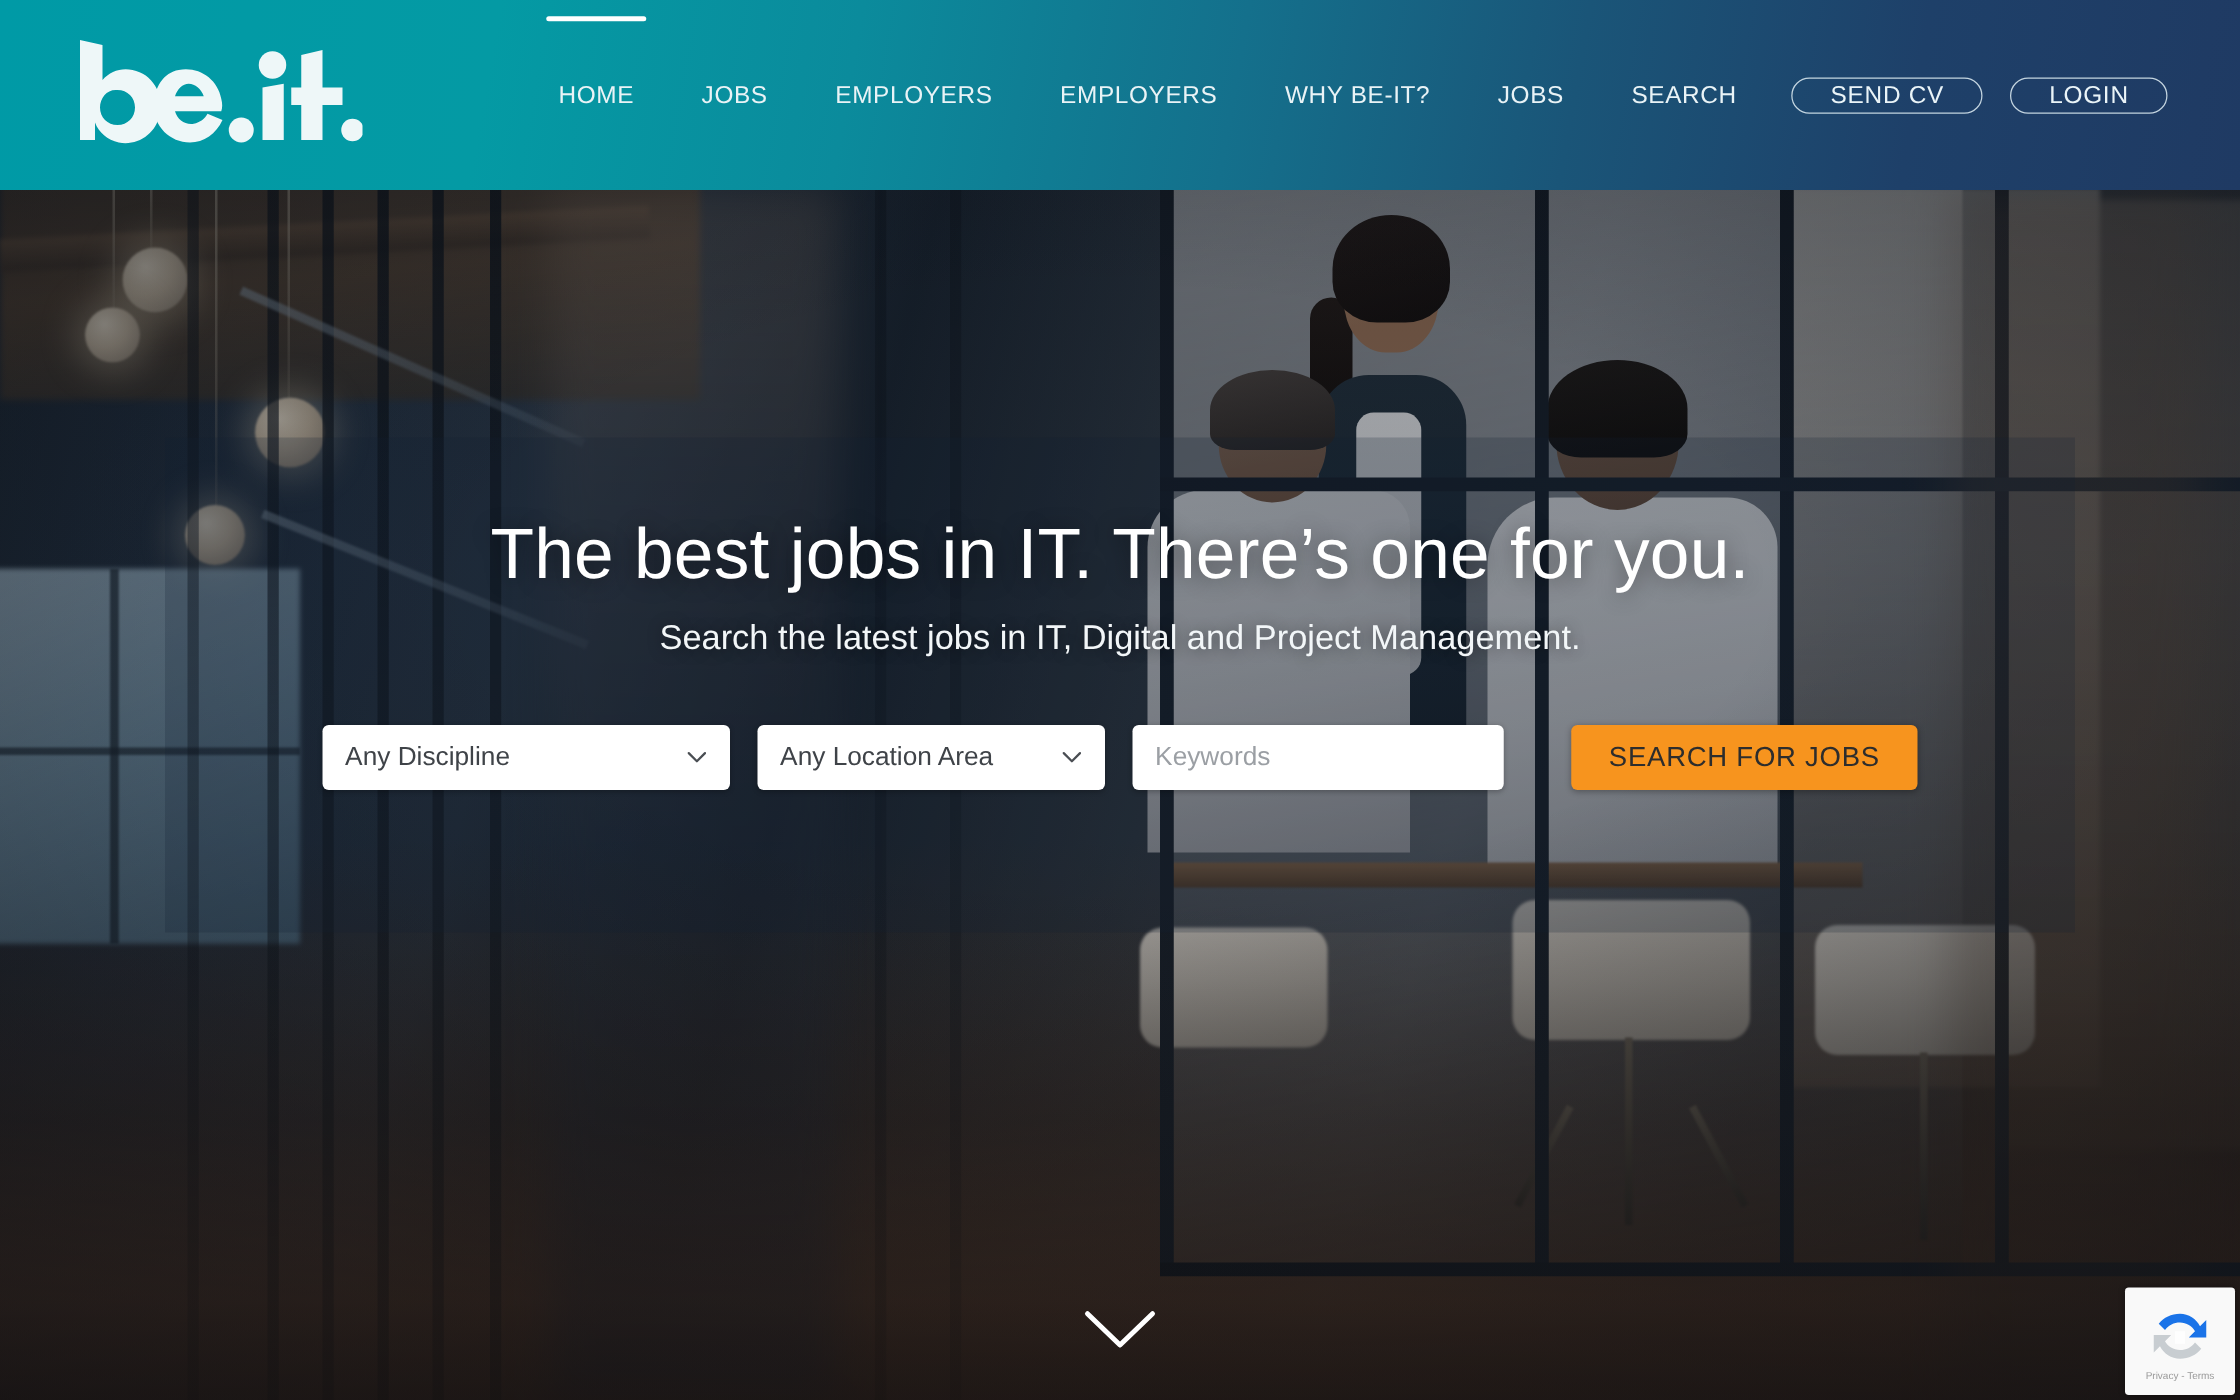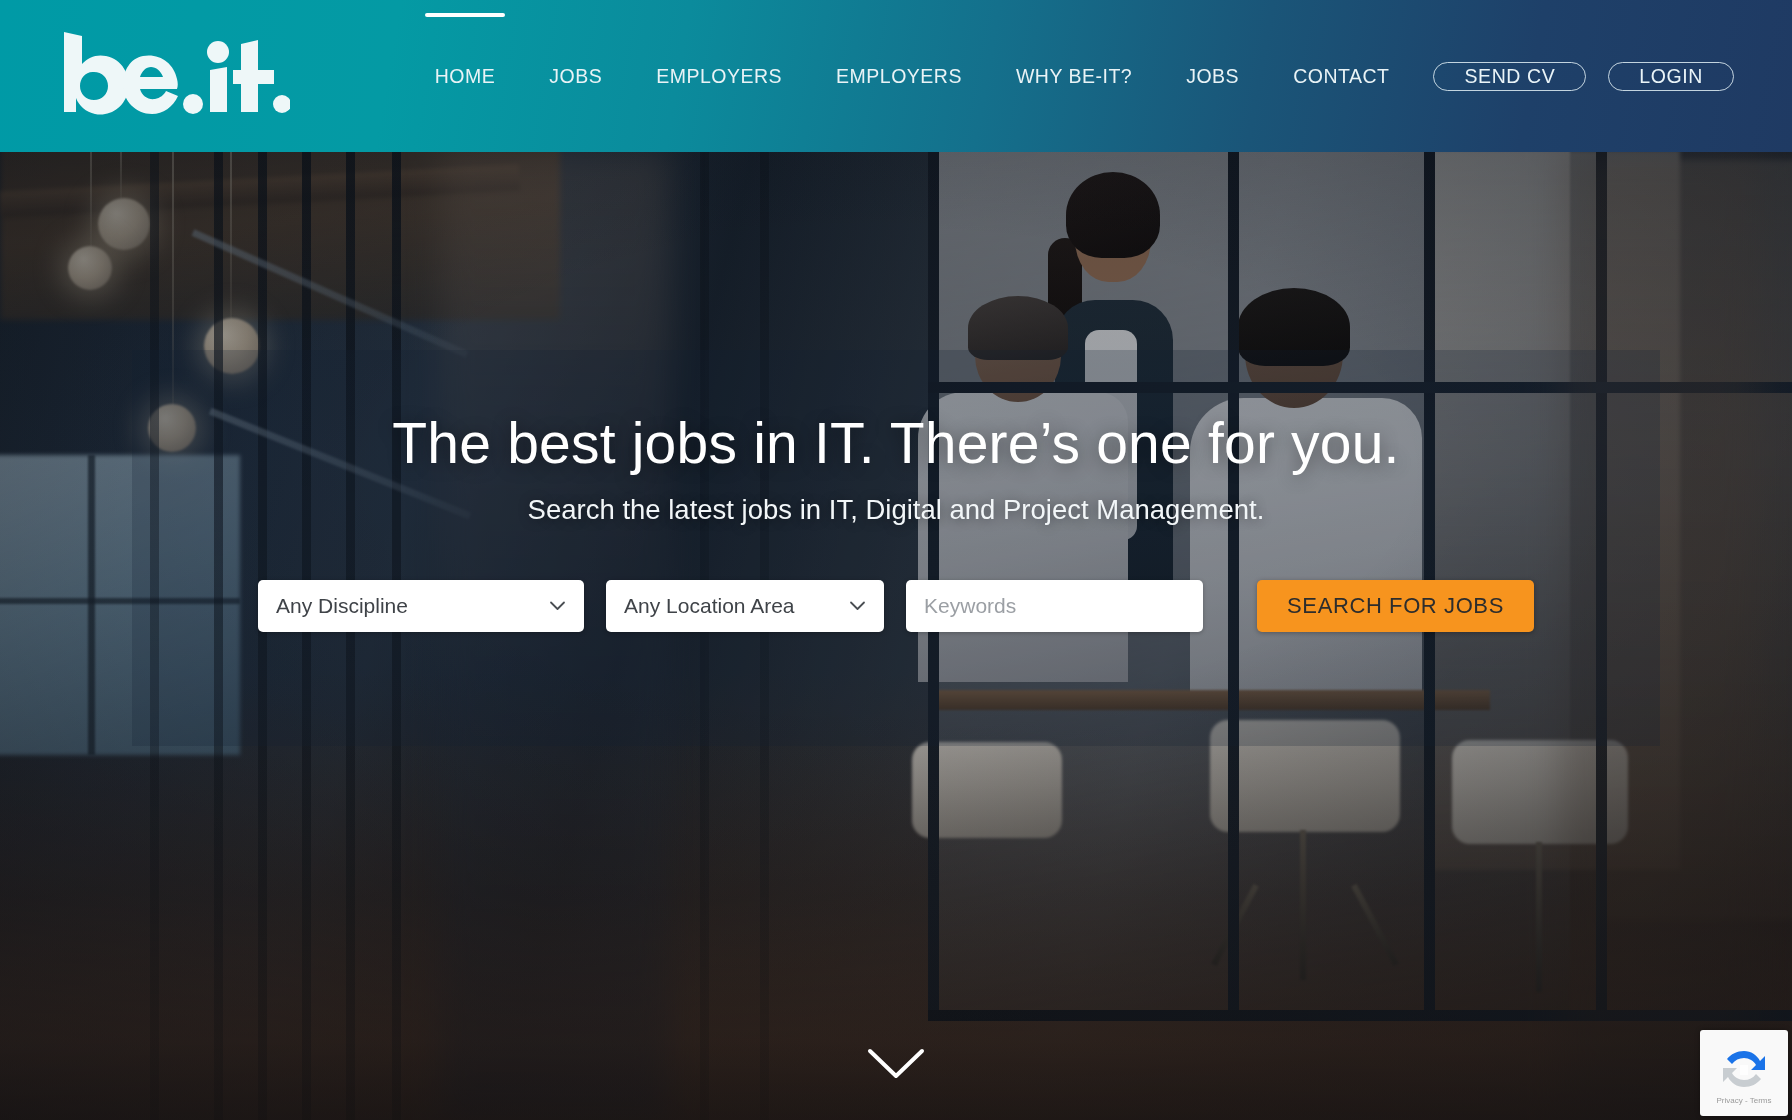--- a/index.html
+++ b/index.html
@@ -423,21 +423,21 @@
     </div>
 
     <nav class="nav">
       <div class="nav-links">
         <a class="nav-link active" href="#">HOME</a>
         <a class="nav-link" href="#">JOBS</a>
         <a class="nav-link" href="#">EMPLOYERS</a>
         <a class="nav-link" href="#">EMPLOYERS</a>
         <a class="nav-link" href="#">WHY BE-IT?</a>
         <a class="nav-link" href="#">JOBS</a>
-        <a class="nav-link" href="#">CONTACT</a>
+        <a class="nav-link" href="#">SEARCH</a>
       </div>
       <button class="nav-btn">SEND CV</button>
       <button class="nav-btn">LOGIN</button>
     </nav>
   </div>
 
   <div class="hero-content">
 
     <h1 class="hero-title">The best jobs in IT. There’s one for you.</h1>
     <p class="hero-sub">Search the latest jobs in IT, Digital and Project Management.</p>

